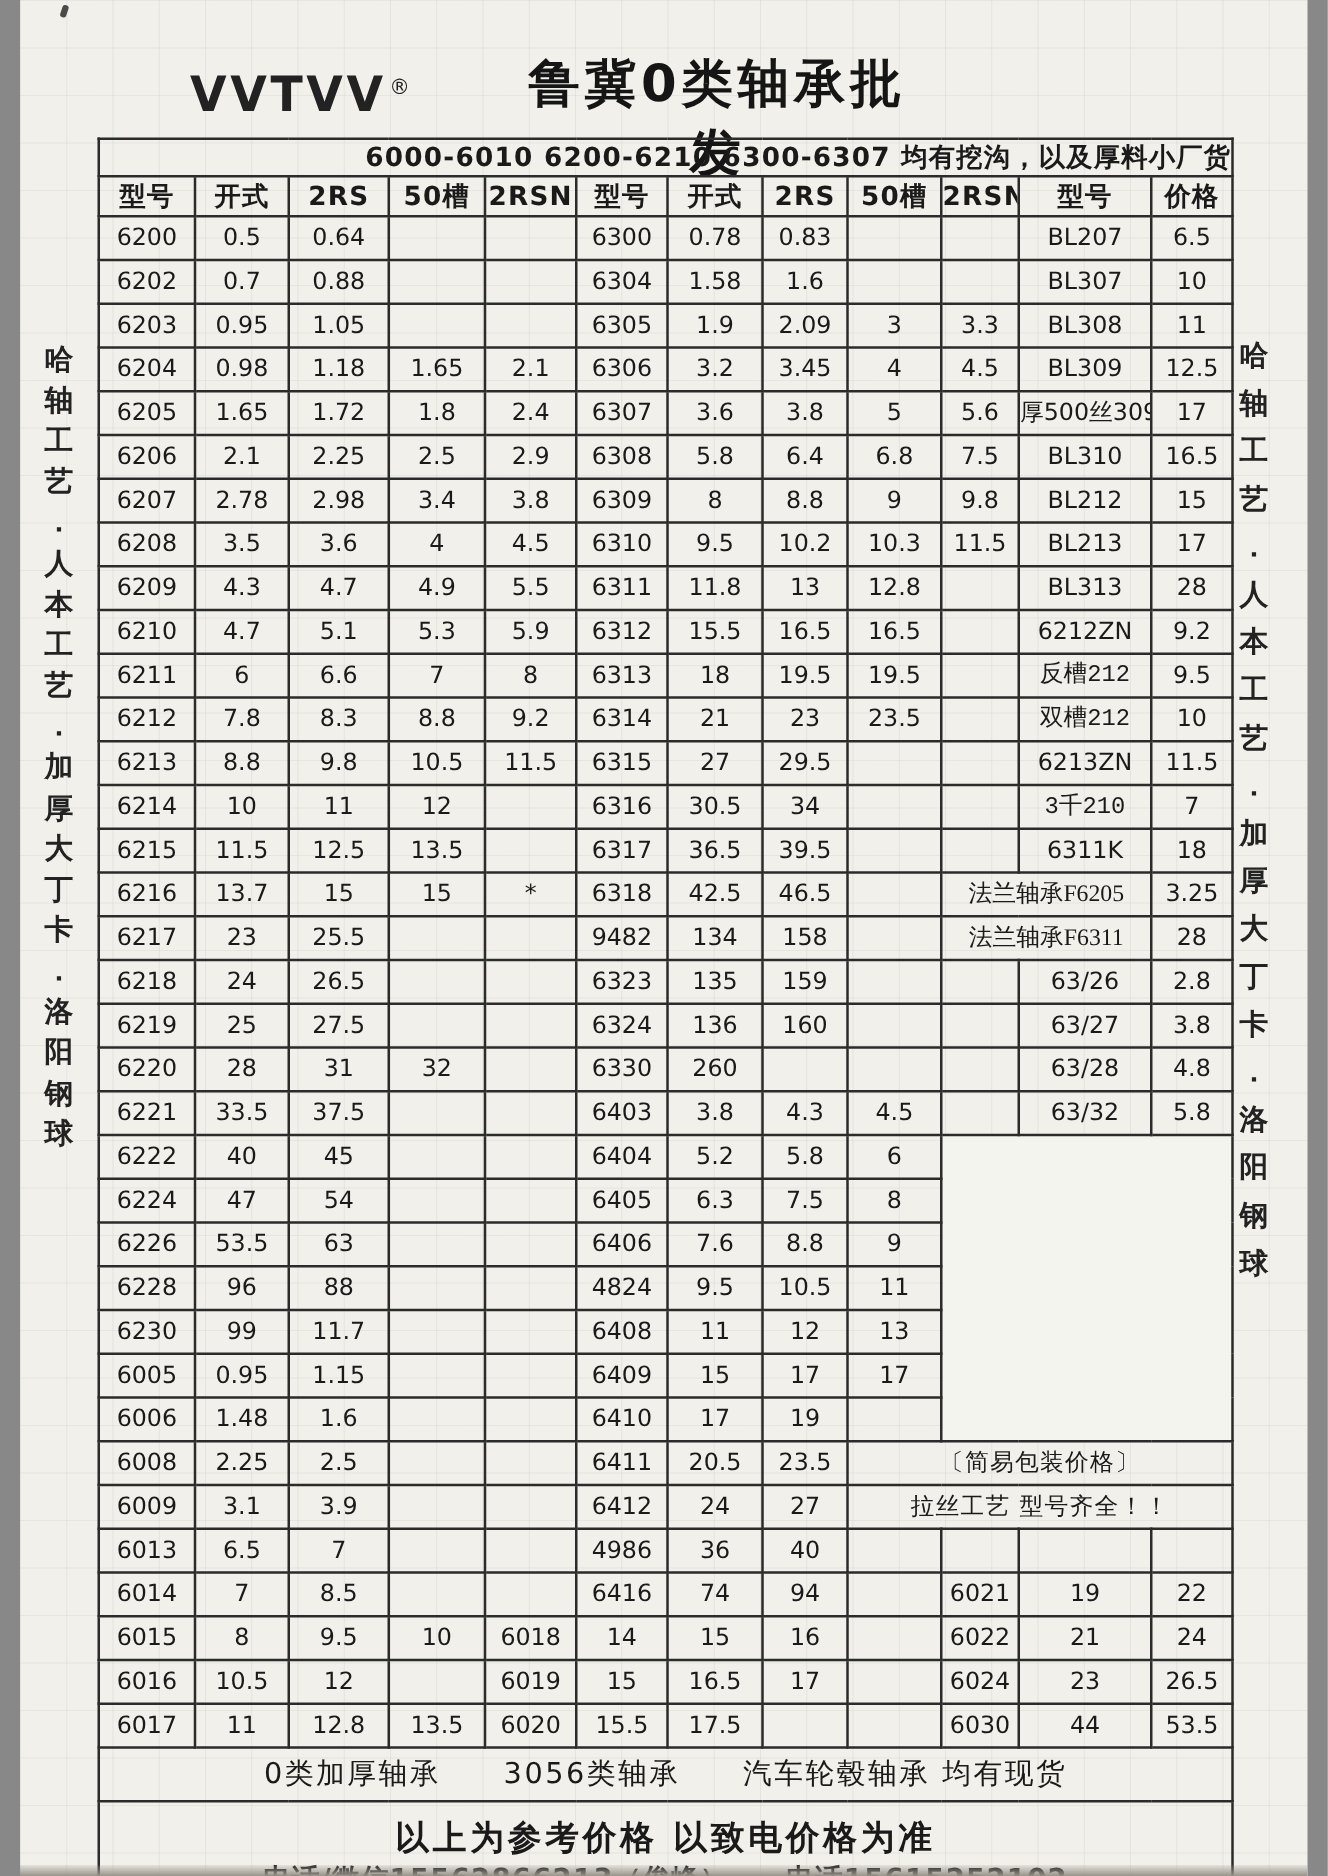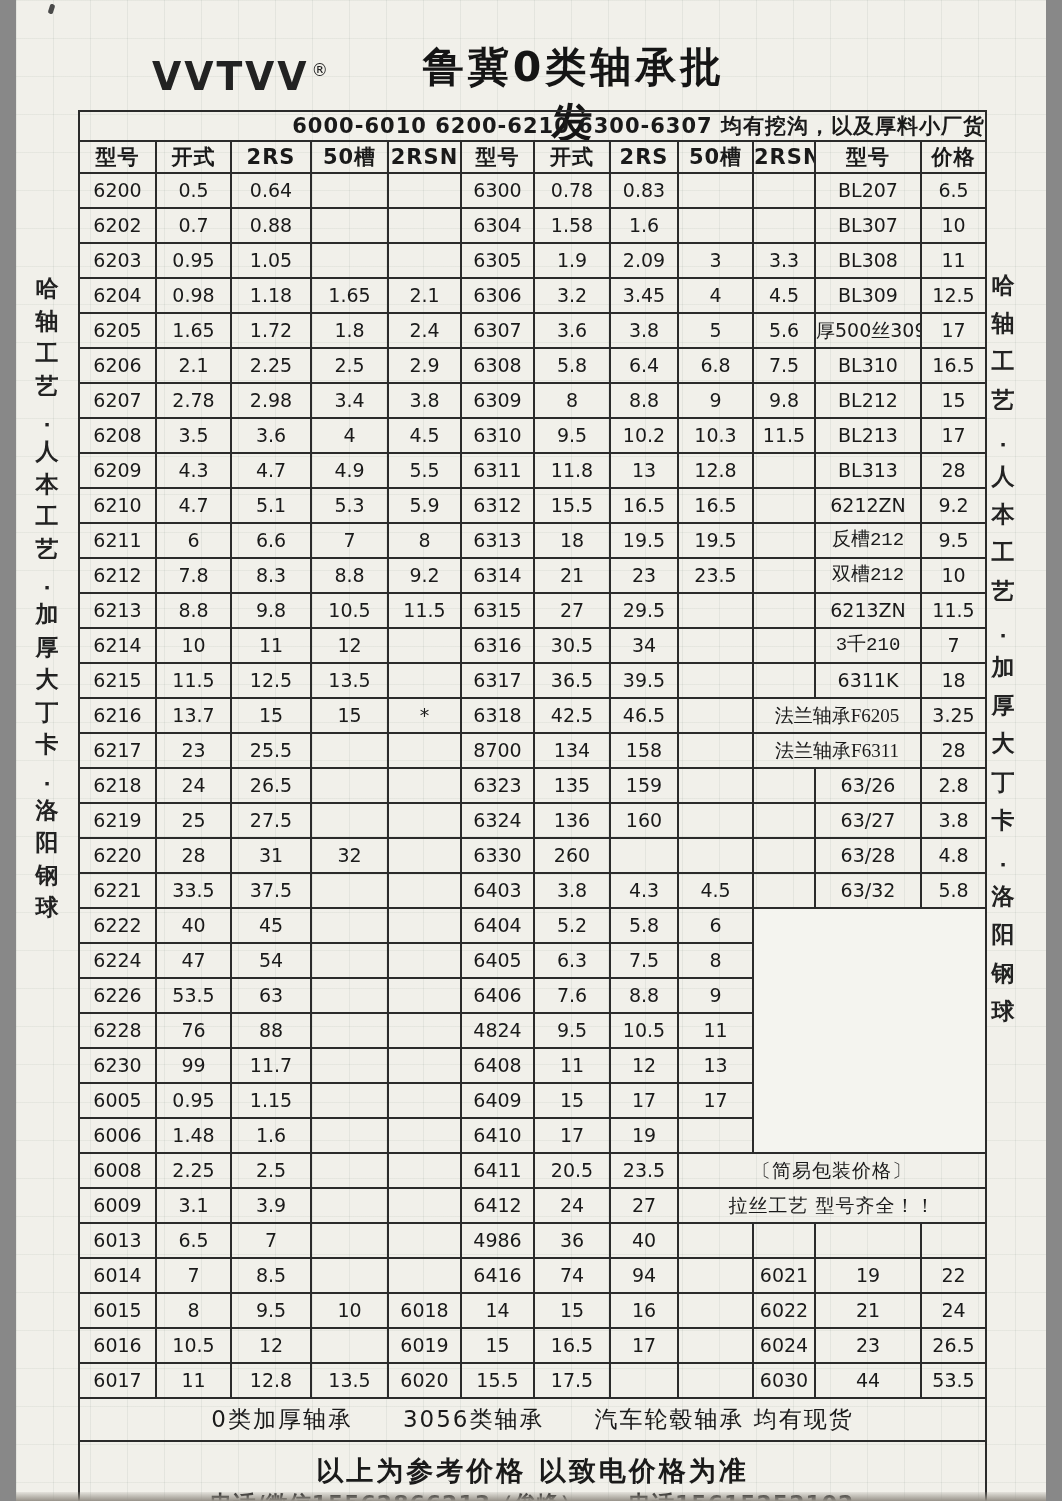--- a/index.html
+++ b/index.html
@@ -372,21 +372,21 @@
           <td></td>
           <td colspan="2" class="flange">法兰轴承F6205</td>
           <td>3.25</td>
         </tr>
         <tr>
           <td>6217</td>
           <td>23</td>
           <td>25.5</td>
           <td></td>
           <td></td>
-          <td>8700</td>
+          <td>9482</td>
           <td>134</td>
           <td>158</td>
           <td></td>
           <td colspan="2" class="flange">法兰轴承F6311</td>
           <td>28</td>
         </tr>
         <tr>
           <td>6218</td>
           <td>24</td>
           <td>26.5</td>
@@ -471,21 +471,21 @@
           <td>63</td>
           <td></td>
           <td></td>
           <td>6406</td>
           <td>7.6</td>
           <td>8.8</td>
           <td>9</td>
         </tr>
         <tr>
           <td>6228</td>
-          <td>76</td>
+          <td>96</td>
           <td>88</td>
           <td></td>
           <td></td>
           <td>4824</td>
           <td>9.5</td>
           <td>10.5</td>
           <td>11</td>
         </tr>
         <tr>
           <td>6230</td>

